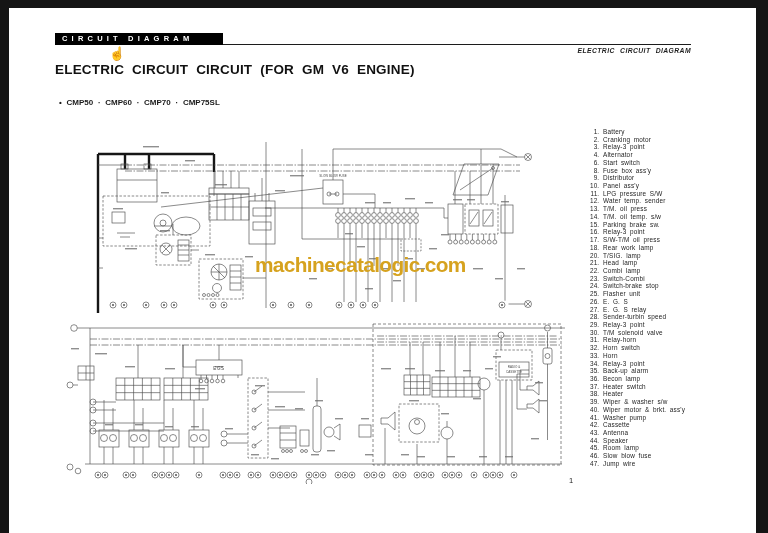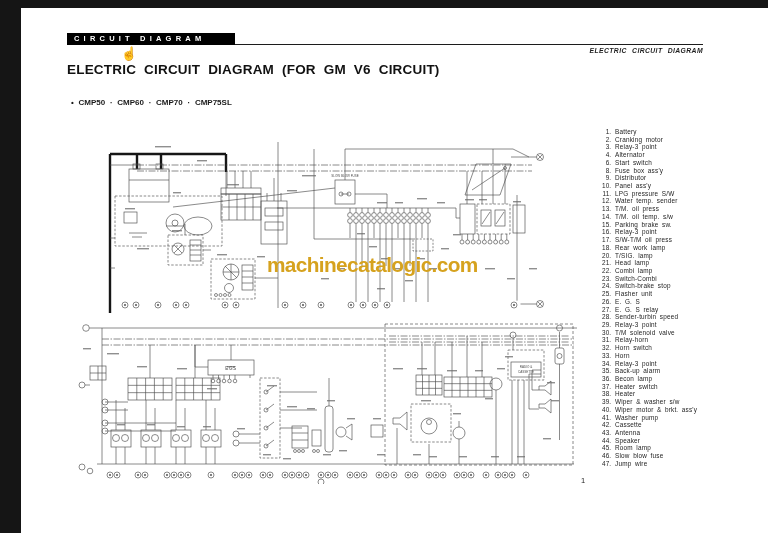--- a/index.html
+++ b/index.html
@@ -1,18 +1,18 @@
 <!DOCTYPE html>
 <html><head>
 <meta charset="utf-8">
 <style>
   html,body{margin:0;padding:0;}
   body{width:768px;height:533px;background:#151515;position:relative;overflow:hidden;
        font-family:"Liberation Sans",sans-serif;}
-  .page{position:absolute;left:9px;top:8px;width:747px;height:525px;background:#ffffff;margin-left:12px;}
+  .page{position:absolute;left:9px;top:8px;width:747px;height:525px;background:#ffffff;}
   .tab-bar{position:absolute;left:46px;top:25px;width:161px;height:12px;background:#000;
            color:#fff;font-size:7.5px;font-weight:bold;letter-spacing:4.2px;
            line-height:12px;padding-left:7px;z-index:3;white-space:nowrap;}
   .rule{position:absolute;left:46px;top:36px;width:636px;height:1.4px;background:#1c1c1c;z-index:2;}
   .hand{position:absolute;left:100px;top:38px;font-size:13px;color:#2a2a2a;z-index:3;}
   .running{position:absolute;left:402px;top:39px;width:280px;text-align:right;
            font-size:6.8px;font-style:italic;font-weight:bold;color:#1e1e1e;
            letter-spacing:.4px;word-spacing:3px;}
   .title{position:absolute;left:46px;top:54px;font-size:13.5px;font-weight:bold;color:#111;
          letter-spacing:.2px;word-spacing:4px;white-space:nowrap;}
@@ -34,21 +34,21 @@
 
 <div class="page">
 
   <div class="tab-bar">
     <span>CIRCUIT DIAGRAM</span>
   </div>
   <div class="rule"></div>
   <div class="hand">☝</div>
   <div class="running">ELECTRIC CIRCUIT DIAGRAM</div>
 
-  <div class="title">ELECTRIC CIRCUIT DIAGRAM (FOR GM V6 CIRCUIT)</div>
+  <div class="title">ELECTRIC CIRCUIT CIRCUIT (FOR GM V6 ENGINE)</div>
   <div class="models">• CMP50 · CMP60 · CMP70 · CMP75SL</div>
 
   <div class="legend" id="legend">
       <div class="row">
         <span class="num">1.</span>
         <span class="lbl">Battery</span>
       </div>
       <div class="row">
         <span class="num">2.</span>
         <span class="lbl">Cranking motor</span>

